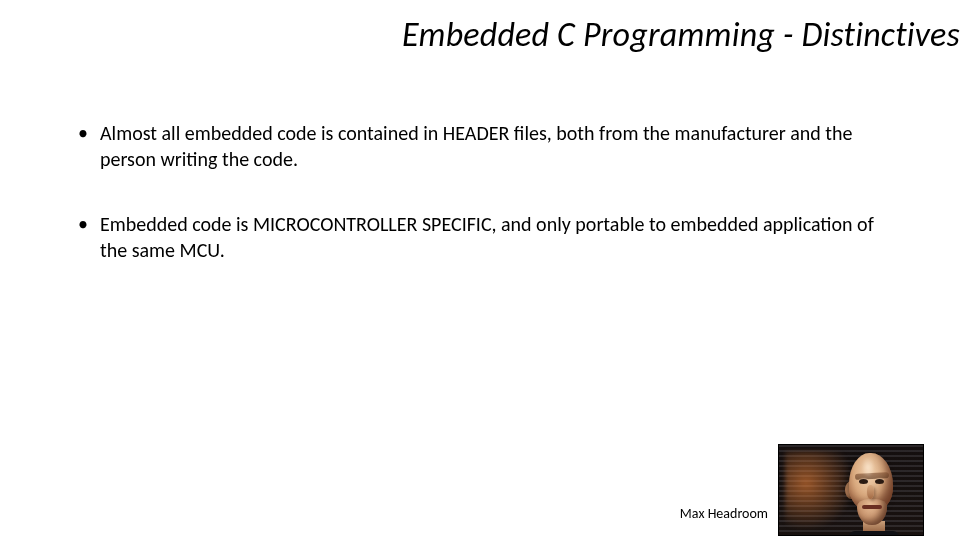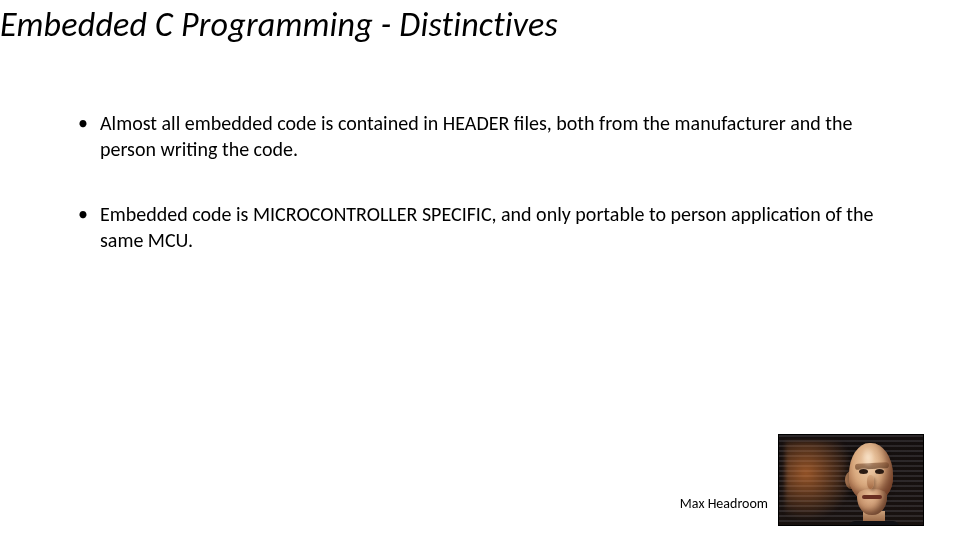--- a/index.html
+++ b/index.html
@@ -1,18 +1,18 @@
 <!DOCTYPE html>
 <html><head>
 <meta charset="utf-8">
 <style>
   * { margin: 0; padding: 0; box-sizing: border-box; }
   html, body { width: 960px; height: 540px; background: #fff; font-family: Calibri, "Segoe UI", Arial, sans-serif; color: #000; overflow: hidden; }
   .slide { width: 960px; height: 540px; position: relative; padding: 0; }
-  .title { font-style: italic; font-weight: 400; font-size: 34px; text-align: left; margin-top: 4px; letter-spacing: 0.2px; }
+  .title { font-style: italic; font-weight: 400; font-size: 34px; text-align: right; margin-top: 14px; letter-spacing: 0.2px; }
   .bullets { margin: 66px 78px 0 78px; font-size: 20px; line-height: 1.28; }
   .bullets li { list-style: none; position: relative; padding-left: 22px; margin-bottom: 40px; margin-top: 31px; }
   .bullets li::before { content: "•"; position: absolute; left: 0; top: 0; font-size: 20px; }
   .caption { position: absolute; right: 192px; bottom: 32px; font-size: 14px; padding-left: 36px; }
   .figure { position: absolute; right: 36px; bottom: 18px; width: 146px; height: 92px; background: linear-gradient(#0e0a0c, #1a1210); overflow: hidden; border: 1px solid #000; }
   .stripes { position: absolute; inset: 0; background: repeating-linear-gradient( to bottom, #3a3638 0px, #3a3638 2px, #17110f 2px, #17110f 5px ); opacity: 0.65; }
   .glow { position: absolute; left: 6px; top: 6px; width: 70px; height: 80px; background: radial-gradient(ellipse at 30% 40%, rgba(255,140,60,0.55), rgba(120,40,30,0) 70%); filter: blur(2px); }
   .head { position: absolute; right: 20px; top: 6px; width: 60px; height: 80px; }
   .skull { position: absolute; left: 6px; top: 2px; width: 44px; height: 58px; background: radial-gradient(ellipse at 45% 35%, #f2d2b0 0%, #d9a97e 45%, #a86b46 80%, #6b3f29 100%); border-radius: 46% 50% 42% 44% / 54% 56% 40% 42%; box-shadow: inset -6px -8px 10px rgba(60,20,10,0.5), -3px 2px 6px rgba(0,0,0,0.35); }
   .jaw { position: absolute; left: 14px; top: 48px; width: 30px; height: 26px; background: radial-gradient(ellipse at 45% 20%, #e6bc95 0%, #c6916a 55%, #8c5537 100%); border-radius: 40% 40% 48% 48% / 30% 30% 70% 70%; box-shadow: inset -4px -4px 6px rgba(50,20,10,0.5); }
@@ -28,21 +28,21 @@
 </style>
 </head>
 <body>
 
 <div class="slide">
 
   <h1 class="title">Embedded C Programming - Distinctives</h1>
 
   <ul class="bullets">
     <li>Almost all embedded code is contained in HEADER files, both from the manufacturer and the person writing the code.</li>
-    <li>Embedded code is MICROCONTROLLER SPECIFIC, and only portable to person application of the same MCU.</li>
+    <li>Embedded code is MICROCONTROLLER SPECIFIC, and only portable to embedded application of the same MCU.</li>
   </ul>
 
   <div class="caption">Max Headroom</div>
 
   <div class="figure">
     <div class="stripes"></div>
     <div class="glow"></div>
     <div class="head">
       <div class="neck"></div>
       <div class="collar"></div>

